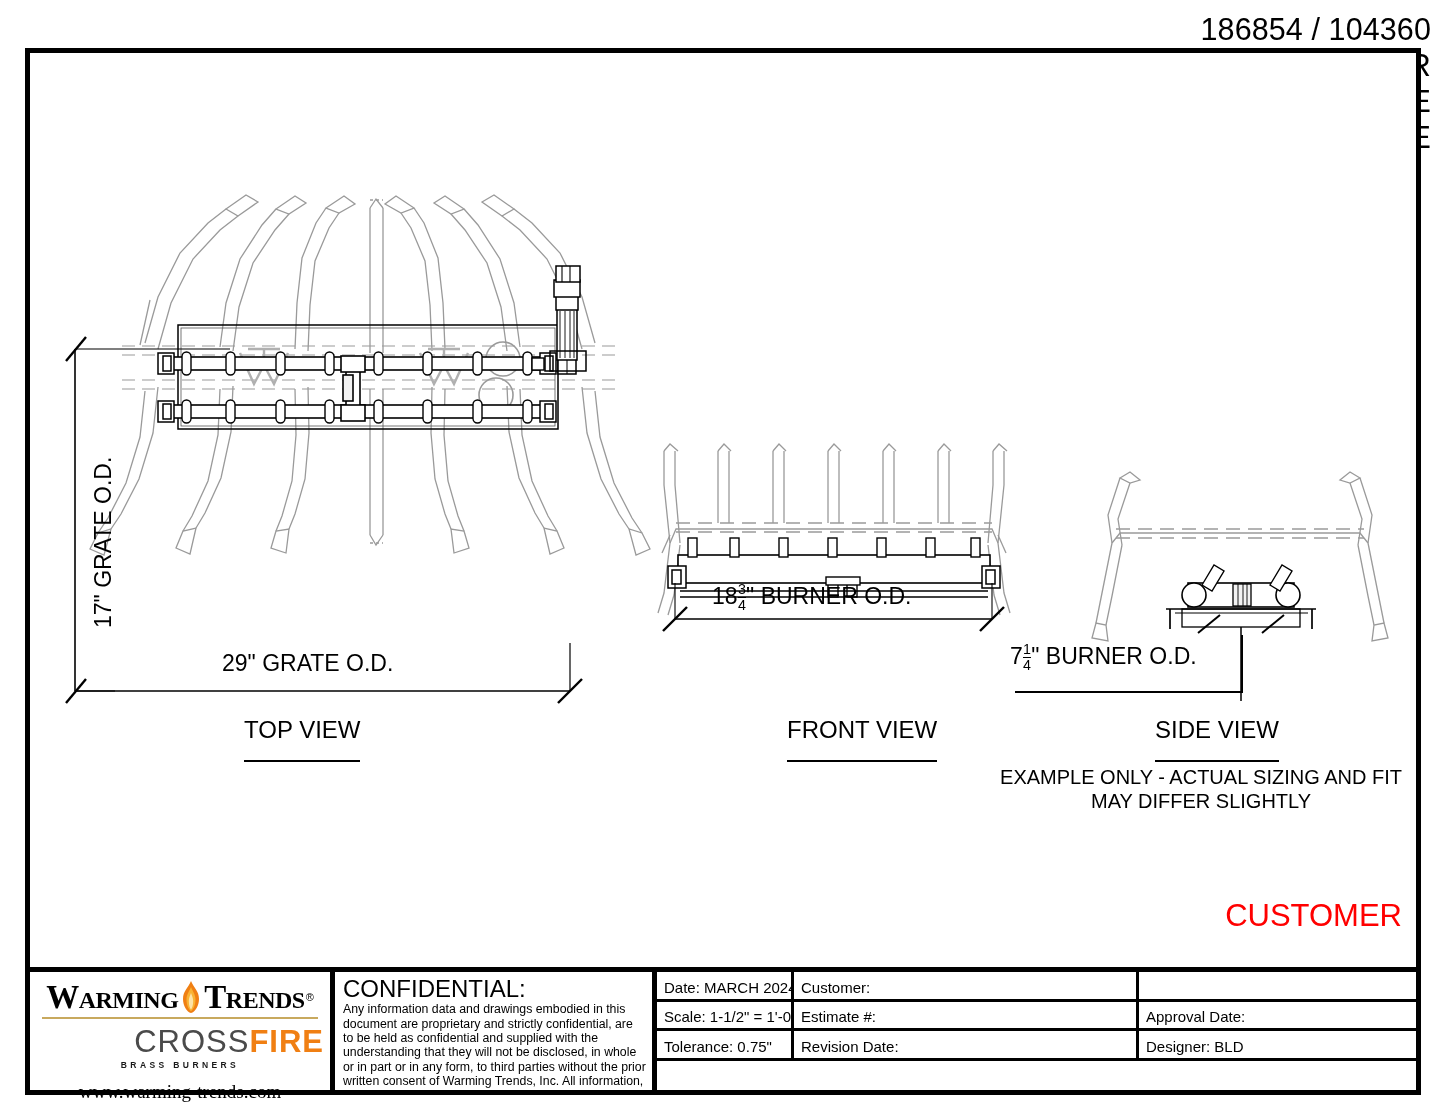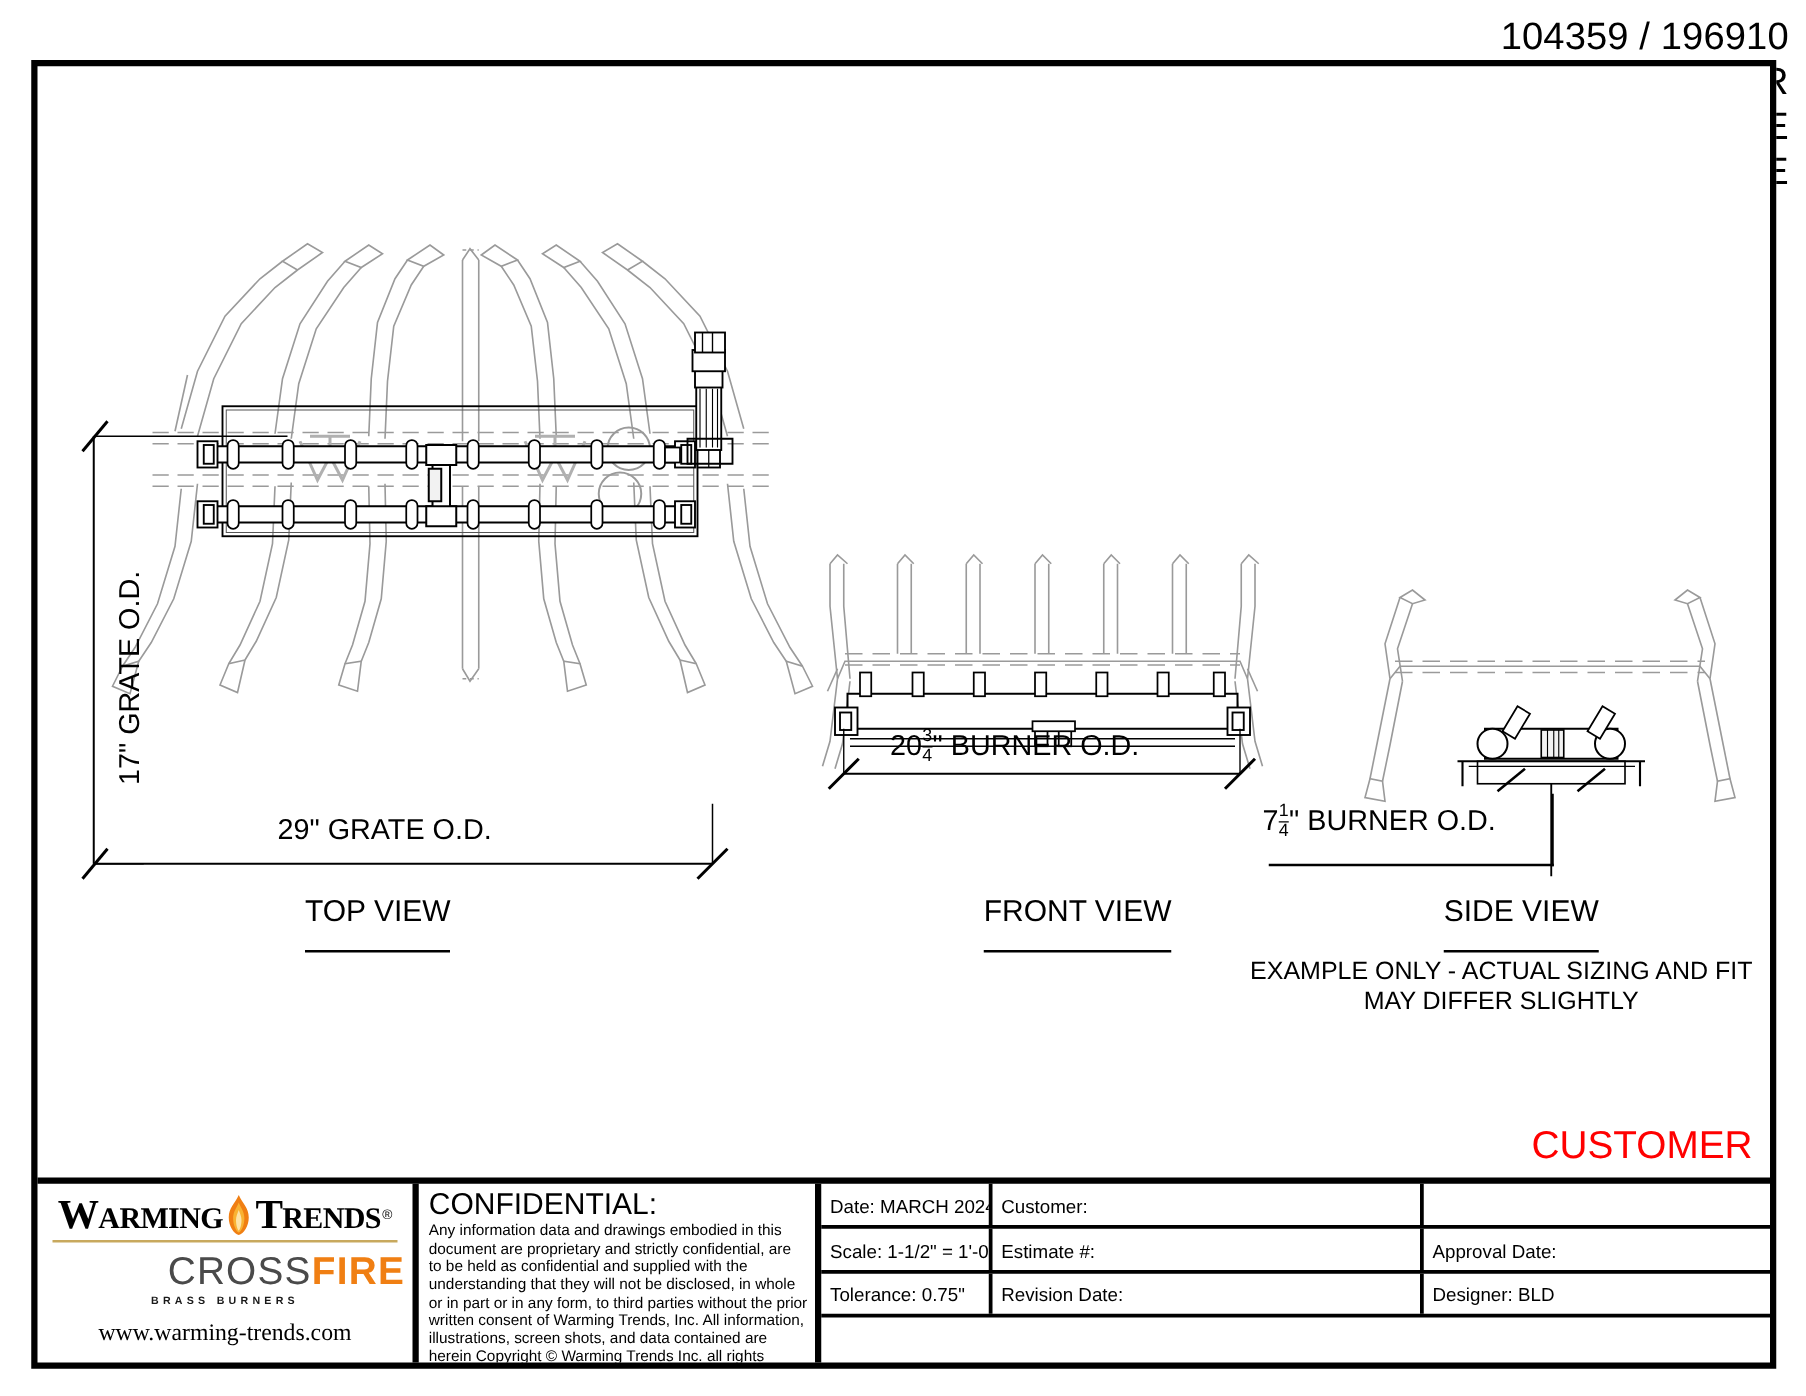--- a/index.html
+++ b/index.html
@@ -91,21 +91,21 @@
     top: -0.06em;
     margin: 0 0.02em;
   }
   .frac .num { display: block; }
   .frac .den { display: block; border-top: 1.4px solid #000; padding-top: 0px; }
 
   
   #tb {
     position: absolute;
     left: 0; bottom: 0;
-    width: 1386px; height: 148px;
+    width: 1386px; height: 123px;
     border-top: 5px solid #000;
     display: flex;
   }
   #tb-logo {
     width: 305px;
     border-right: 5px solid #000;
     position: relative;
     padding: 8px 6px 4px 6px;
   }
   #tb-conf {
@@ -185,21 +185,21 @@
     font-size: 12.3px; line-height: 1.17; color: #000;
   }
   svg { display: block; }
 </style>
 </head>
 <body>
 
 <div id="sheet">
 
   <div id="title-block">
-    <div class="tline part-no">104359 / 196910</div>
+    <div class="tline part-no">186854 / 104360</div>
     <div class="tline">CFBH160 - 160K H-STYLE BRASS BURNER</div>
     <div class="tline">W/ 21.5" BLACK FIREPLACE PLATE</div>
     <div class="tline">&amp; 29" BLACK STEEL GRATE</div>
   </div>
 
   <div id="border">
 
     <svg width="1386" height="870" viewBox="0 0 1386 870" style="position:absolute; left:0; top:0;">
       <defs>
         <g id="grate-bar-top">
@@ -528,21 +528,21 @@
         <path d="M 1211 574 L 1211 648" stroke-width="1.5"></path>
         <path d="M 985 648 L 1211 648" stroke-width="0"></path>
       </g>
     </svg>
 
     <div class="dim-text vert" style="left:60px; top:575px;">17" GRATE O.D.</div>
 
     <div class="dim-text" style="left:192px; top:597px;">29" GRATE O.D.</div>
 
     <div class="dim-text" style="left:682px; top:530px;">
-      <span>20</span><span class="frac">
+      <span>18</span><span class="frac">
           <span class="num">3</span>
           <span class="den">4</span>
         </span><span>" BURNER O.D.</span>
     </div>
 
     <div class="dim-text" style="left:980px; top:590px;">
       <span>7</span><span class="frac">
           <span class="num">1</span>
           <span class="den">4</span>
         </span><span>" BURNER O.D.</span>

